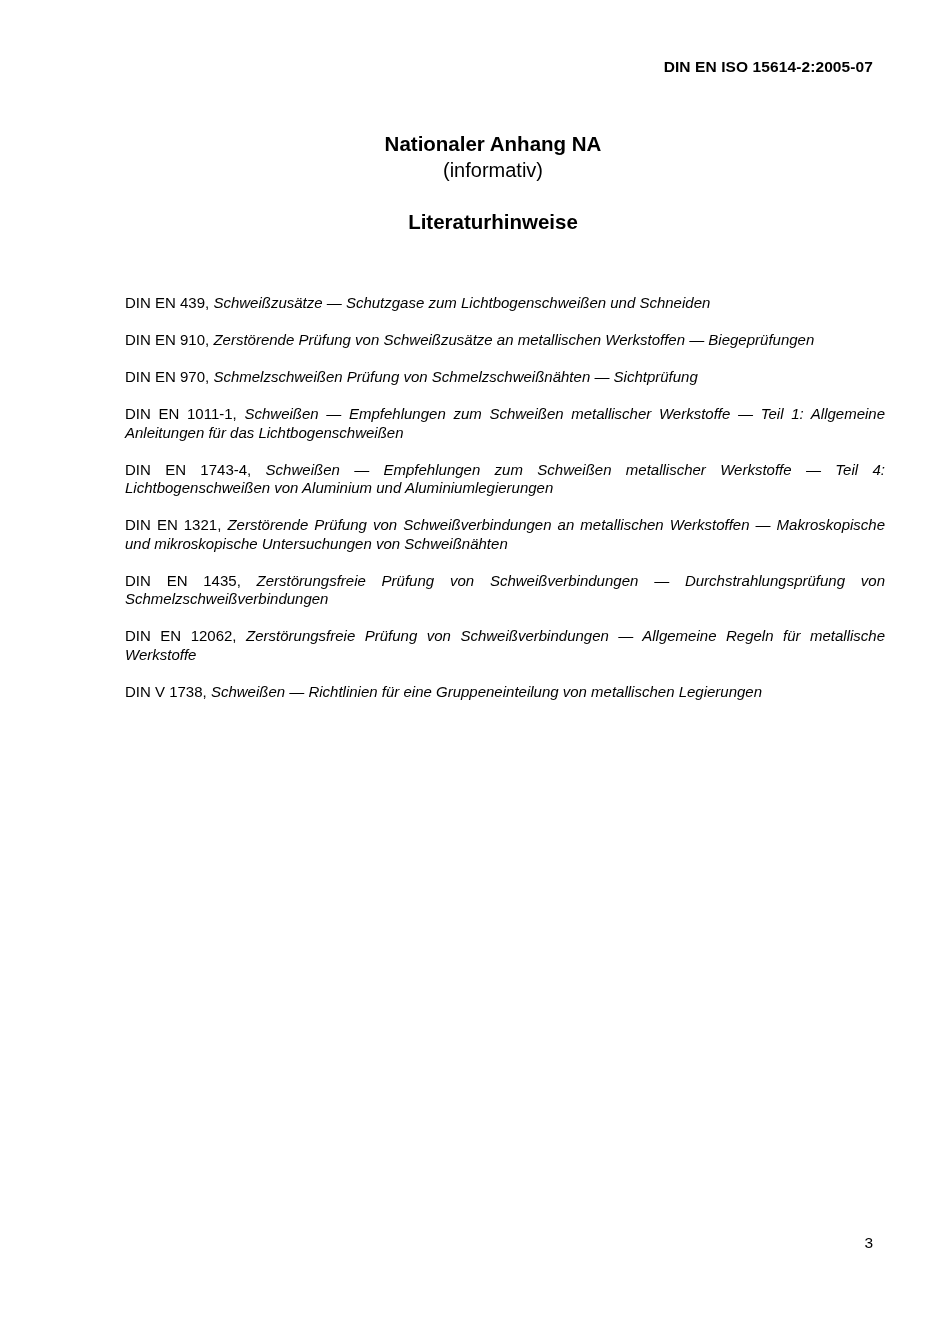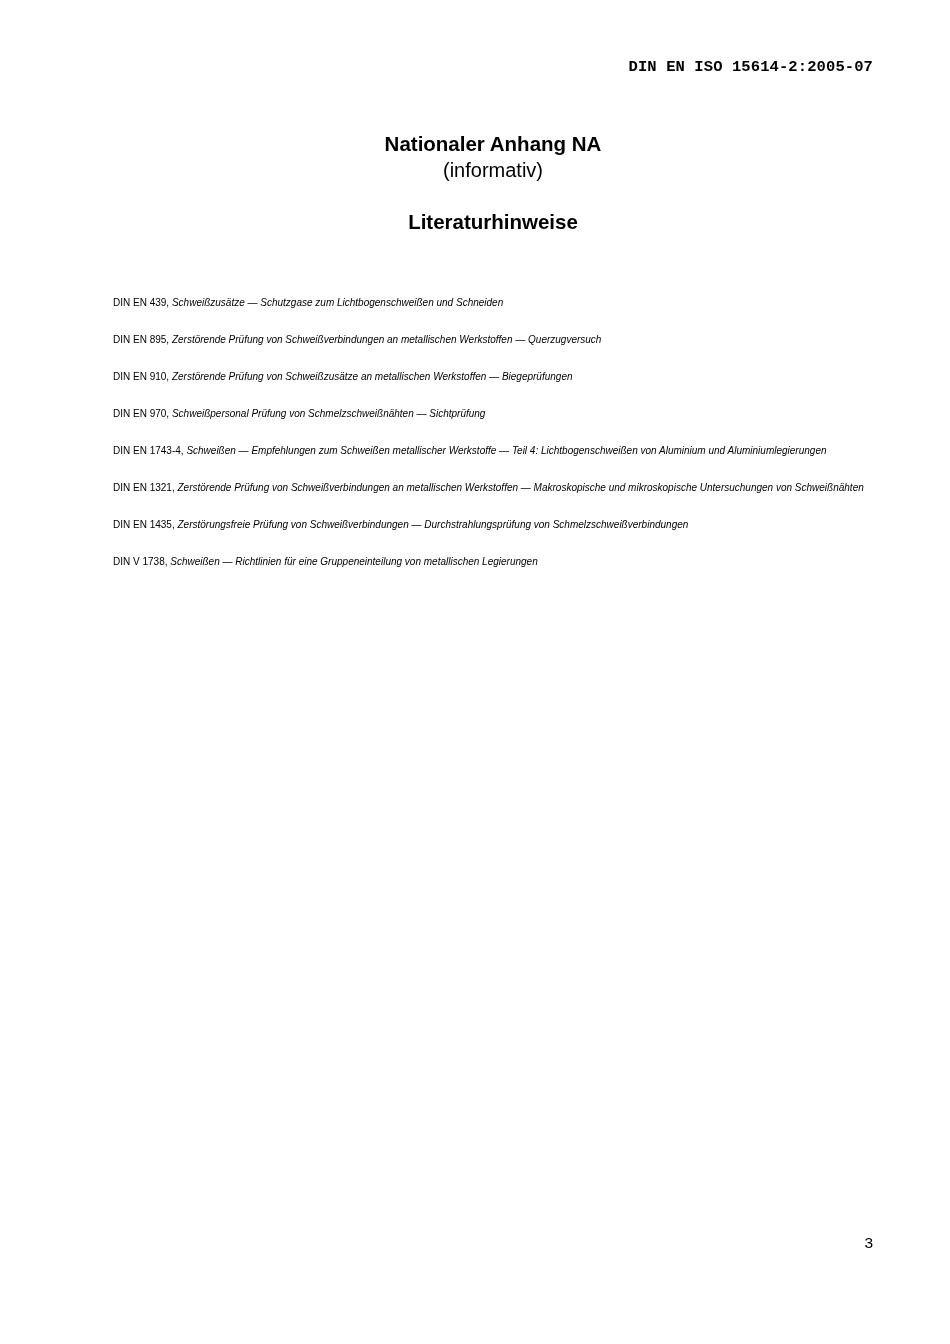--- a/index.html
+++ b/index.html
@@ -15,21 +15,20 @@
       font-family: "Liberation Sans", sans-serif;
       color: #000000;
     }
     .page-header {
       position: absolute;
       top: 58px;
       right: 77px;
       font-size: 15.5px;
       font-weight: bold;
       letter-spacing: 0.1px;
-      font-family: Liberation Mono, monospace;
     }
     .title-block {
       position: absolute;
       top: 131px;
       left: 0;
       width: 986px;
       text-align: center;
     }
     .annex-title {
       font-size: 20.5px;
@@ -42,23 +41,23 @@
     }
     .section-title {
       font-size: 20.5px;
       font-weight: bold;
       line-height: 26px;
       margin-top: 26px;
     }
     .refs {
       position: absolute;
       top: 294px;
-      left: 113px;
+      left: 125px;
       width: 760px;
-      font-size: 10px;
+      font-size: 15px;
       line-height: 18.5px;
     }
     .ref {
       text-align: justify;
       margin: 0 0 18.5px 0;
     }
     .ref-title {
       font-style: italic;
     }
     .page-number {
@@ -74,22 +73,23 @@
 <div class="page-header">DIN EN ISO 15614-2:2005-07</div>
 
 <div class="title-block">
   <div class="annex-title">Nationaler Anhang NA</div>
   <div class="annex-subtitle">(informativ)</div>
   <div class="section-title">Literaturhinweise</div>
 </div>
 
 <div class="refs">
   <p class="ref"><span>DIN EN 439,</span> <span class="ref-title">Schweißzusätze — Schutzgase zum Lichtbogenschweißen und Schneiden</span></p>
-  <p class="ref"><span>DIN EN 895,</span> <span class="ref-title">Zerstörende Prüfung von Schweißverbindungen an metallischen Werkstoffen — Querzugversuch</span></p>
   <p class="ref"><span>DIN EN 910,</span> <span class="ref-title">Zerstörende Prüfung von Schweißzusätze an metallischen Werkstoffen — Biegeprüfungen</span></p>
-  <p class="ref"><span>DIN EN 970,</span> <span class="ref-title">Schweißpersonal Prüfung von Schmelzschweißnähten — Sichtprüfung</span></p>
+  <p class="ref"><span>DIN EN 970,</span> <span class="ref-title">Schmelzschweißen Prüfung von Schmelzschweißnähten — Sichtprüfung</span></p>
+  <p class="ref"><span>DIN EN 1011-1,</span> <span class="ref-title">Schweißen — Empfehlungen zum Schweißen metallischer Werkstoffe — Teil 1: Allgemeine Anleitungen für das Lichtbogenschweißen</span></p>
   <p class="ref"><span>DIN EN 1743-4,</span> <span class="ref-title">Schweißen — Empfehlungen zum Schweißen metallischer Werkstoffe — Teil 4: Lichtbogenschweißen von Aluminium und Aluminiumlegierungen</span></p>
   <p class="ref"><span>DIN EN 1321,</span> <span class="ref-title">Zerstörende Prüfung von Schweißverbindungen an metallischen Werkstoffen — Makroskopische und mikroskopische Untersuchungen von Schweißnähten</span></p>
   <p class="ref"><span>DIN EN 1435,</span> <span class="ref-title">Zerstörungsfreie Prüfung von Schweißverbindungen — Durchstrahlungsprüfung von Schmelzschweißverbindungen</span></p>
+  <p class="ref"><span>DIN EN 12062,</span> <span class="ref-title">Zerstörungsfreie Prüfung von Schweißverbindungen — Allgemeine Regeln für metallische Werkstoffe</span></p>
   <p class="ref"><span>DIN V 1738,</span> <span class="ref-title">Schweißen — Richtlinien für eine Gruppeneinteilung von metallischen Legierungen</span></p>
 </div>
 
 <div class="page-number">3</div>
 
 </body></html>

